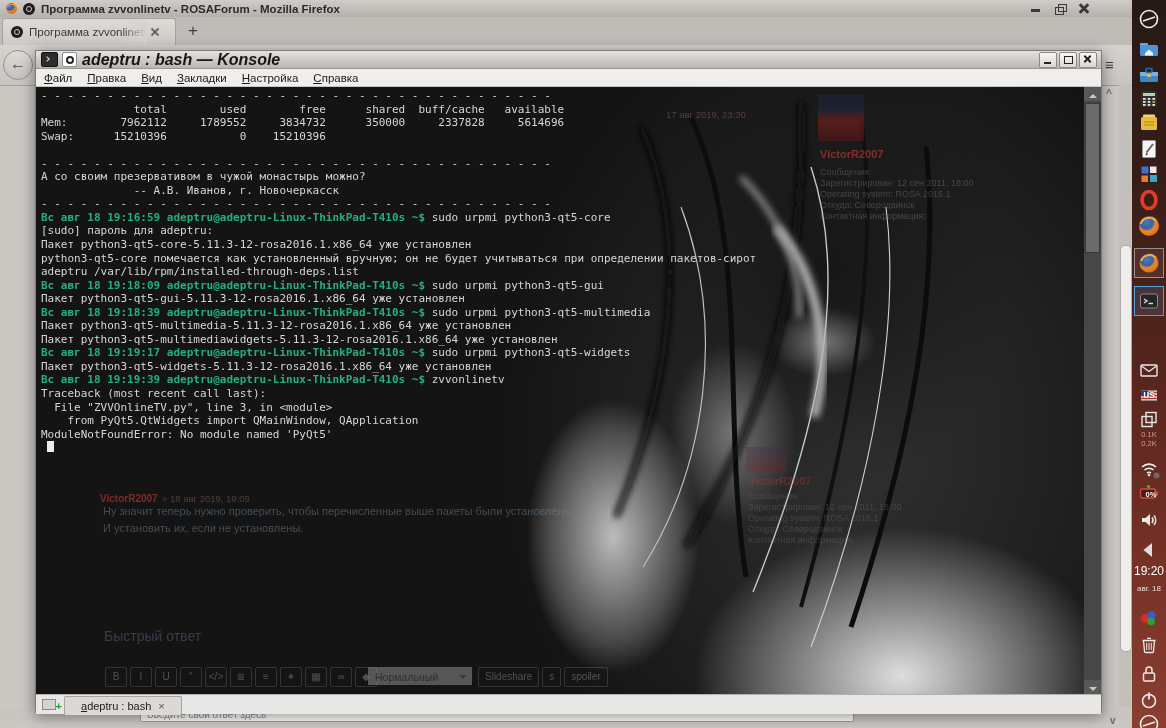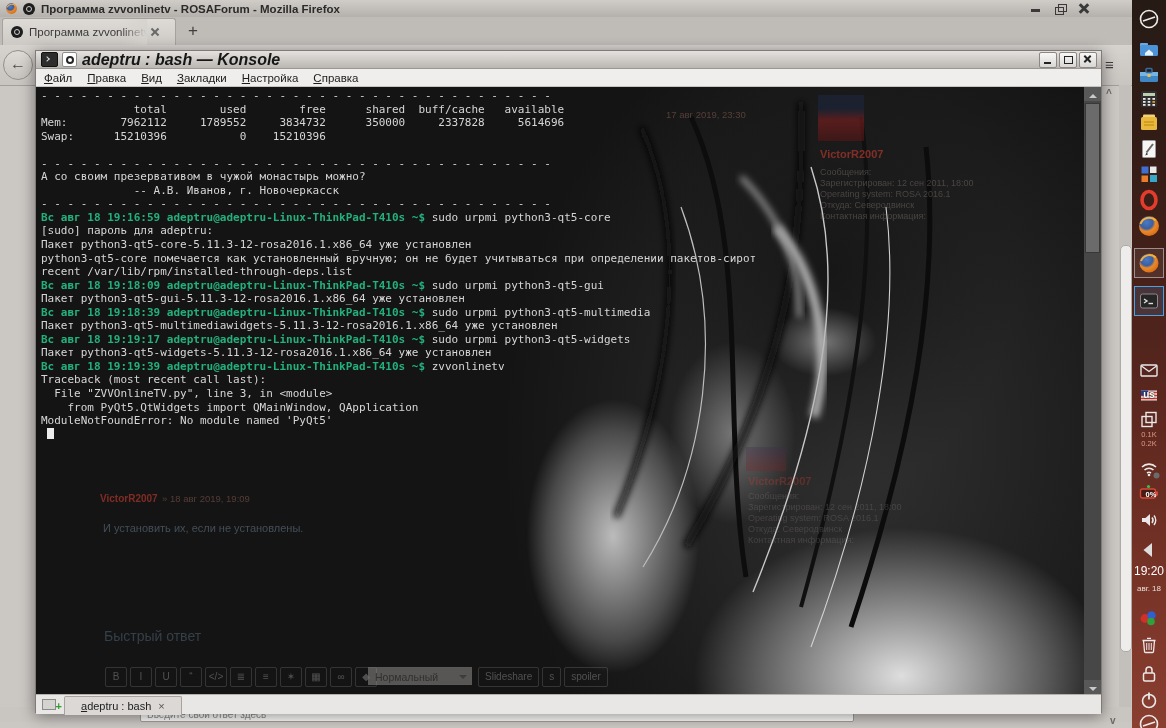--- a/index.html
+++ b/index.html
@@ -229,20 +229,21 @@
             <div>Сообщения:</div>
             <div>Зарегистрирован: 12 сен 2011, 18:00</div>
             <div>Operating system: ROSA 2016.1</div>
             <div>Откуда: Северодвинск</div>
             <div>Контактная информация:</div>
           </div>
         <div class="abs" style="left:64px;top:401px">
           <span class="rname" style="font-size:10px">VictorR2007</span>
           <span class="rdate">» 18 авг 2019, 19:09</span>
         </div>
+        <div class="abs msg" style="left:67px;top:418px">Ну значит теперь нужно проверить, чтобы перечисленные выше пакеты были установлены.</div>
         <div class="abs msg" style="left:67px;top:435px">И установить их, если не установлены.</div>
         <div class="abs qrt" style="left:68px;top:541px">Быстрый ответ</div>
         <div class="gbar" id="gbar1" style="left:69px;top:580px">
             <div class="item">B</div>
             <div class="item">I</div>
             <div class="item">U</div>
             <div class="item">“</div>
             <div class="item">&lt;/&gt;</div>
             <div class="item">≣</div>
             <div class="item">≡</div>
@@ -266,24 +267,25 @@
           <div class="tl"><span class="w">Swap:      15210396           0    15210396</span></div>
           <div class="tl"></div>
           <div class="tl"><span class="w">- - - - - - - - - - - - - - - - - - - - - - - - - - - - - - - - - - - - - - -</span></div>
           <div class="tl"><span class="w">А со своим презервативом в чужой монастырь можно?</span></div>
           <div class="tl"><span class="w">              -- А.В. Иванов, г. Новочеркасск</span></div>
           <div class="tl"><span class="w">- - - - - - - - - - - - - - - - - - - - - - - - - - - - - - - - - - - - - - -</span></div>
           <div class="tl"><span class="g">Вс авг 18 19:16:59 adeptru@adeptru-Linux-ThinkPad-T410s ~$</span><span class="w"> sudo urpmi python3-qt5-core</span></div>
           <div class="tl"><span class="w">[sudo] пароль для adeptru:</span></div>
           <div class="tl"><span class="w">Пакет python3-qt5-core-5.11.3-12-rosa2016.1.x86_64 уже установлен</span></div>
           <div class="tl"><span class="w">python3-qt5-core помечается как установленный вручную; он не будет учитываться при определении пакетов-сирот</span></div>
-          <div class="tl"><span class="w">recent /var/lib/rpm/installed-through-deps.list</span></div>
+          <div class="tl"><span class="w">adeptru /var/lib/rpm/installed-through-deps.list</span></div>
           <div class="tl"><span class="g">Вс авг 18 19:18:09 adeptru@adeptru-Linux-ThinkPad-T410s ~$</span><span class="w"> sudo urpmi python3-qt5-gui</span></div>
           <div class="tl"><span class="w">Пакет python3-qt5-gui-5.11.3-12-rosa2016.1.x86_64 уже установлен</span></div>
           <div class="tl"><span class="g">Вс авг 18 19:18:39 adeptru@adeptru-Linux-ThinkPad-T410s ~$</span><span class="w"> sudo urpmi python3-qt5-multimedia</span></div>
+          <div class="tl"><span class="w">Пакет python3-qt5-multimedia-5.11.3-12-rosa2016.1.x86_64 уже установлен</span></div>
           <div class="tl"><span class="w">Пакет python3-qt5-multimediawidgets-5.11.3-12-rosa2016.1.x86_64 уже установлен</span></div>
           <div class="tl"><span class="g">Вс авг 18 19:19:17 adeptru@adeptru-Linux-ThinkPad-T410s ~$</span><span class="w"> sudo urpmi python3-qt5-widgets</span></div>
           <div class="tl"><span class="w">Пакет python3-qt5-widgets-5.11.3-12-rosa2016.1.x86_64 уже установлен</span></div>
           <div class="tl"><span class="g">Вс авг 18 19:19:39 adeptru@adeptru-Linux-ThinkPad-T410s ~$</span><span class="w"> zvvonlinetv</span></div>
           <div class="tl"><span class="w">Traceback (most recent call last):</span></div>
           <div class="tl"><span class="w">  File "ZVVOnlineTV.py", line 3, in &lt;module&gt;</span></div>
           <div class="tl"><span class="w">    from PyQt5.QtWidgets import QMainWindow, QApplication</span></div>
           <div class="tl"><span class="w">ModuleNotFoundError: No module named 'PyQt5'</span></div>
           <div class="tl"><span class="cur"></span></div>
         </div>

